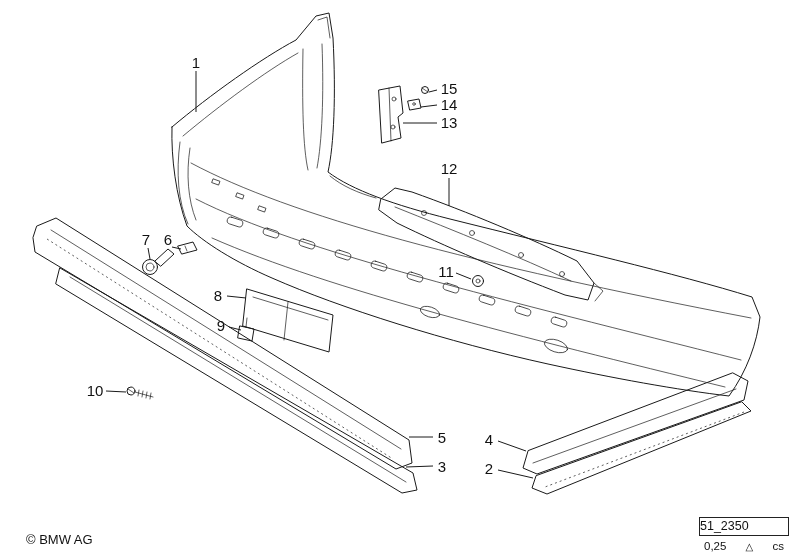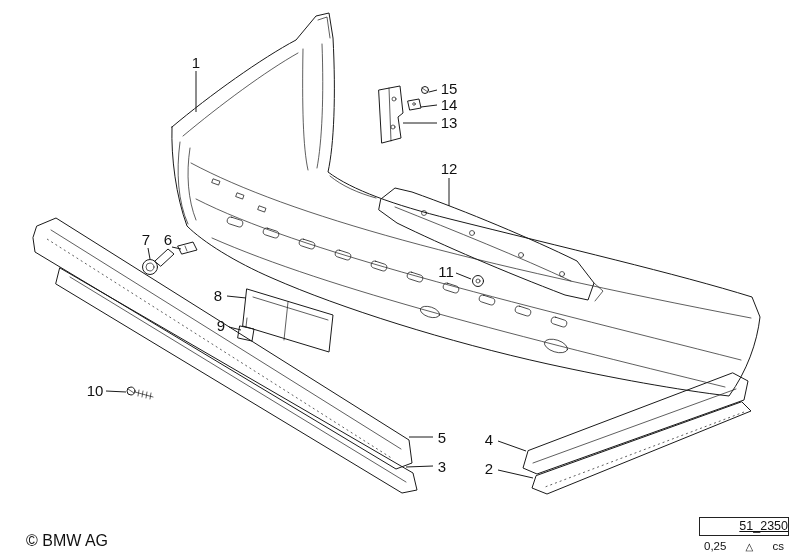--- a/index.html
+++ b/index.html
@@ -4,23 +4,23 @@
 <style>
   html,body{margin:0;padding:0;background:#ffffff;}
   body{width:799px;height:559px;overflow:hidden;font-family:"Liberation Sans",sans-serif;}
   .stage{position:relative;width:799px;height:559px;background:#ffffff;}
   svg{position:absolute;left:0;top:0;}
   .outline{fill:none;stroke:#1a1a1a;stroke-width:1;stroke-linejoin:round;stroke-linecap:round;}
   .thin{fill:none;stroke:#1a1a1a;stroke-width:0.7;stroke-linejoin:round;stroke-linecap:round;}
   .dash{fill:none;stroke:#1a1a1a;stroke-width:0.7;stroke-dasharray:2 3;}
   .leader{stroke:#1a1a1a;stroke-width:1;}
   .callout-label{font-family:"Liberation Sans",sans-serif;font-size:15px;fill:#111111;}
-  .footer-copyright{position:absolute;left:26px;top:532px;font-size:16px;color:#111;}
+  .footer-copyright{position:absolute;left:26px;top:532px;font-size:13px;color:#111;}
   .code-box{position:absolute;left:699px;top:517px;width:90px;height:19px;border:1px solid #222;
-            box-sizing:border-box;text-align:right;line-height:17px;font-size:12.5px;color:#111;text-decoration:underline;}
+            box-sizing:border-box;text-align:left;line-height:17px;font-size:12.5px;color:#111;}
   .code-row{position:absolute;left:699px;top:540px;width:90px;display:flex;align-items:flex-end;
             justify-content:space-between;padding:0 5px;box-sizing:border-box;font-size:11.5px;color:#111;}
   .code-row .tri{font-size:10px;line-height:11px;}
 </style>
 </head>
 <body>
 
 <div class="stage">
 
   <svg width="799" height="559" viewBox="0 0 799 559" xmlns="http://www.w3.org/2000/svg">

